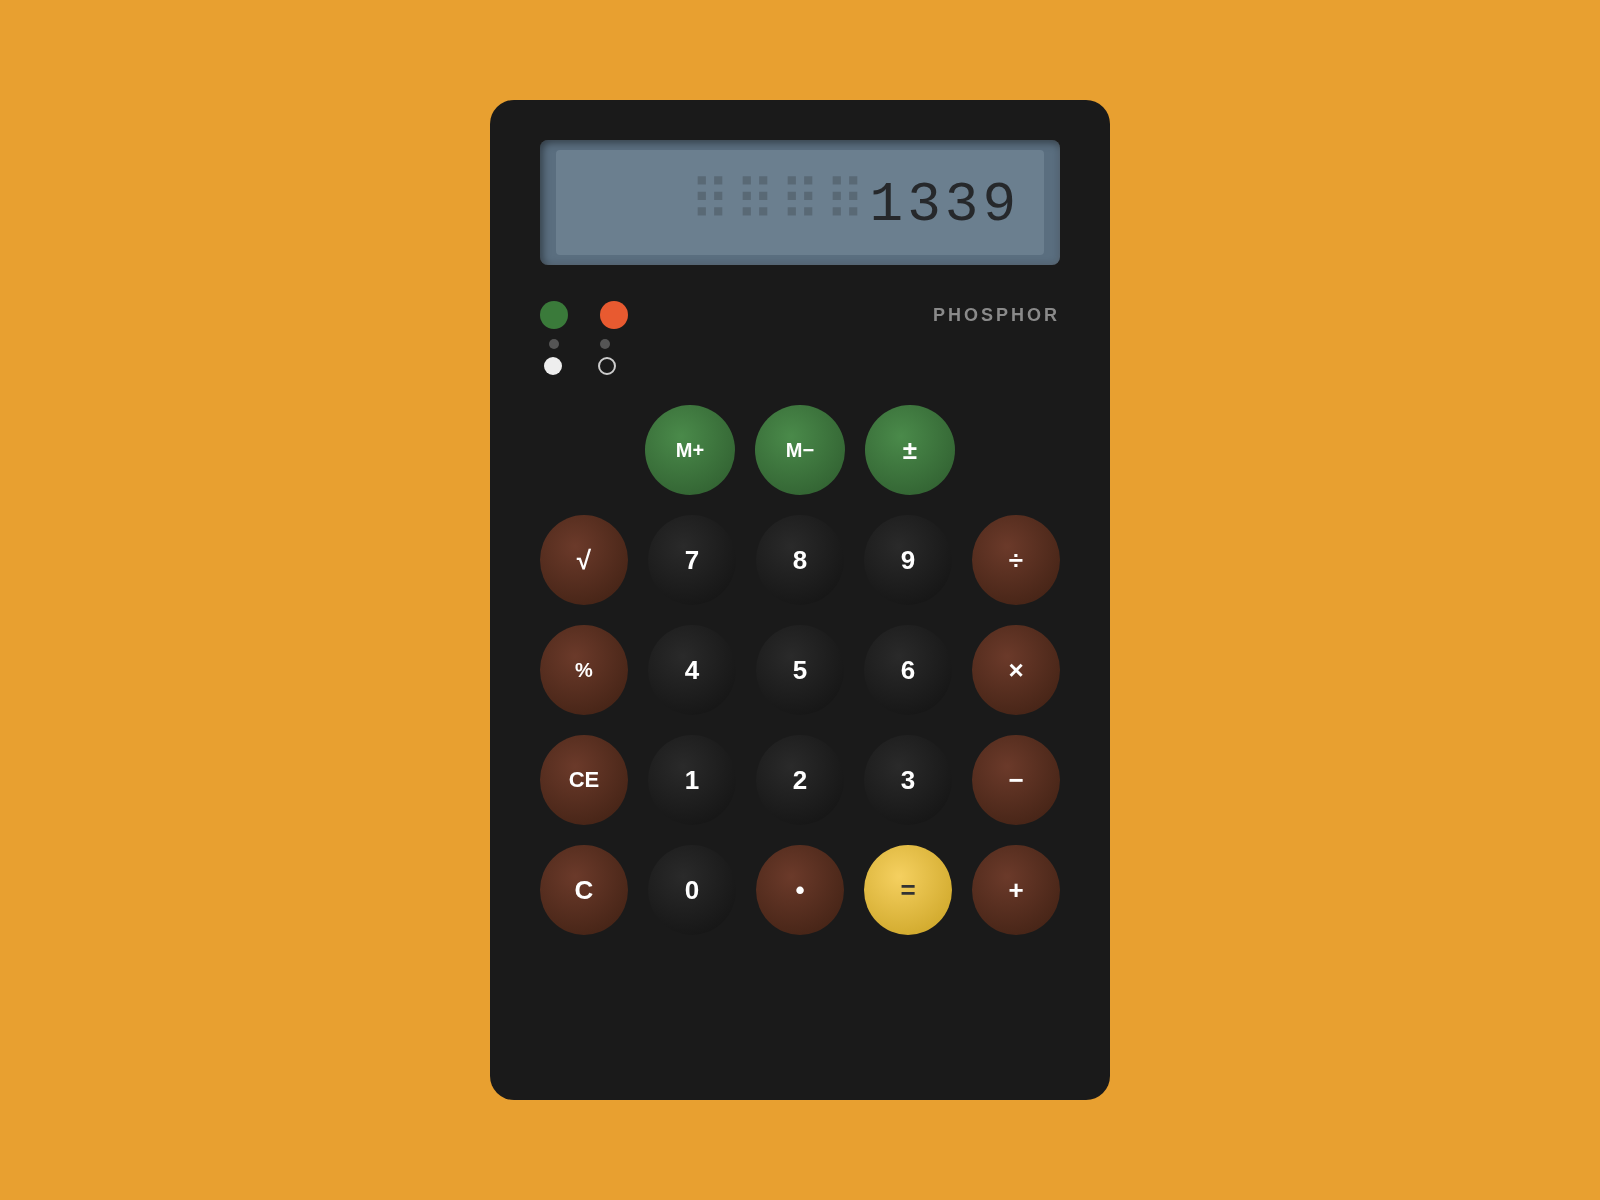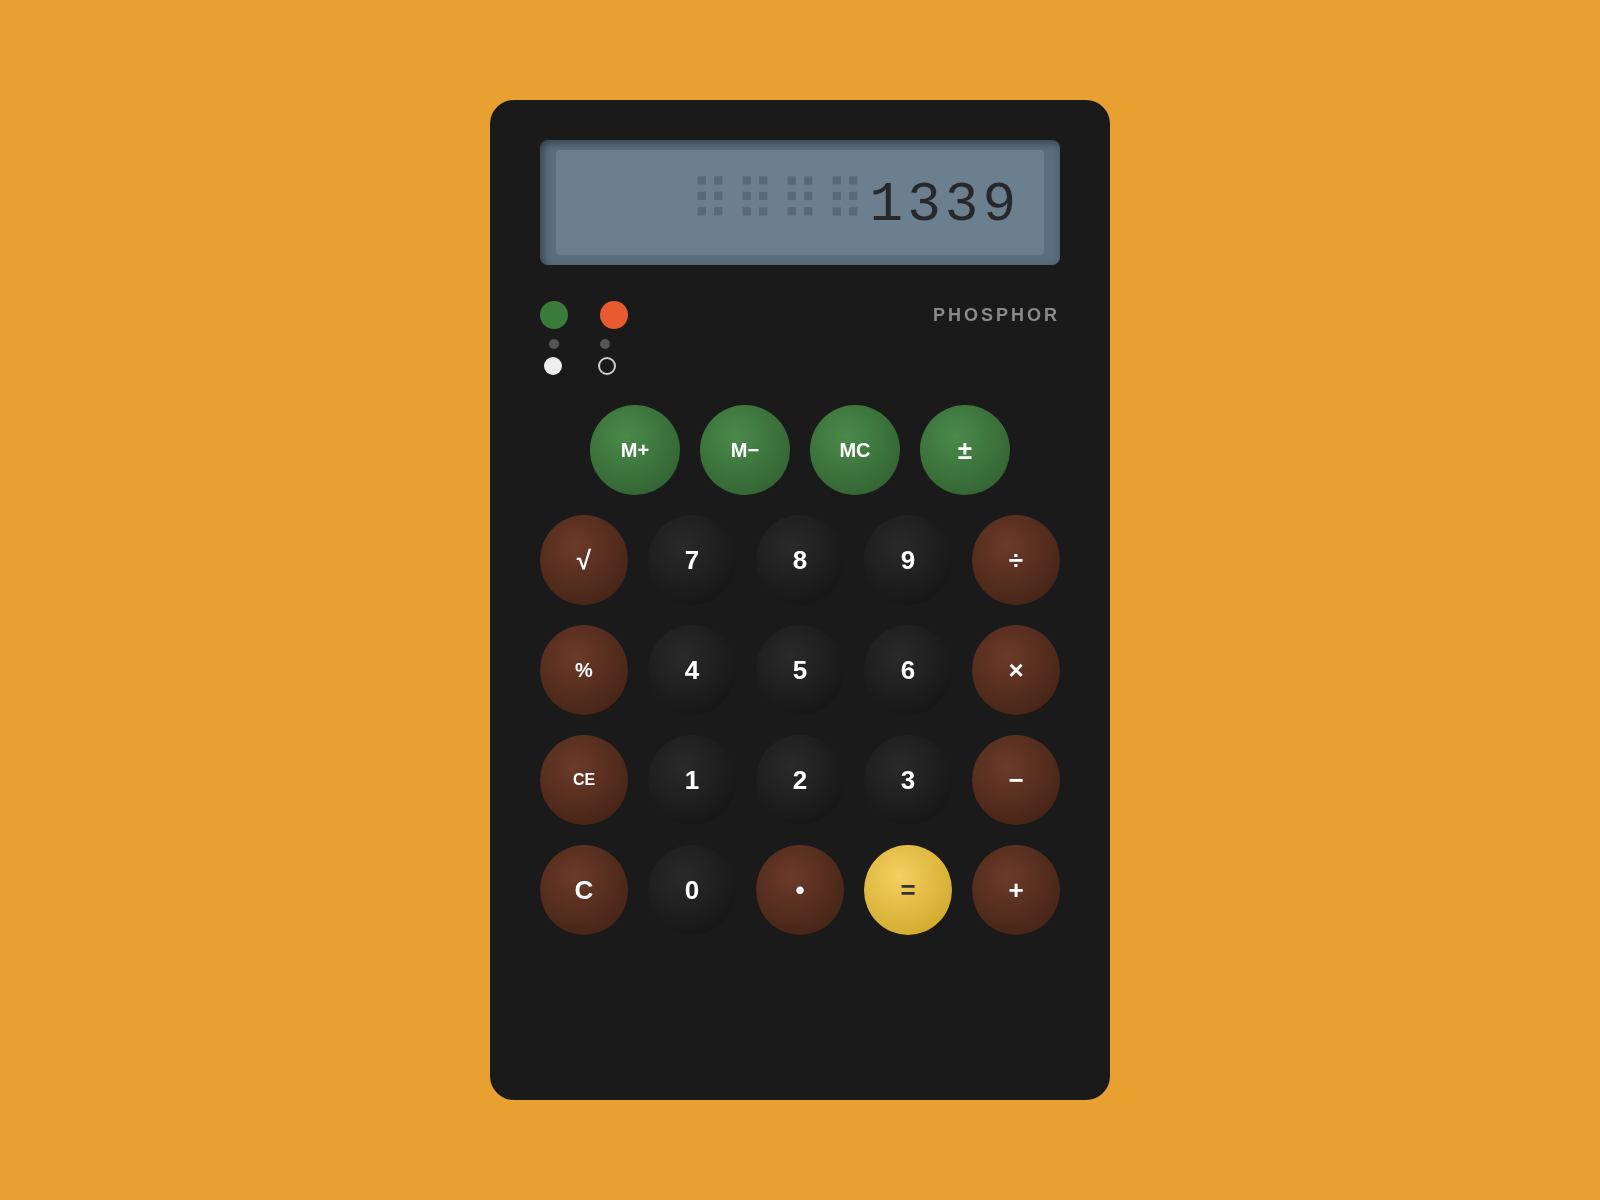--- a/index.html
+++ b/index.html
@@ -137,21 +137,21 @@
       background: radial-gradient(circle at 40% 35%, #6b3a2a, #3d1f12);
     }
     .btn-yellow {
       background: radial-gradient(circle at 40% 35%, #f5d060, #c8a020);
       color: #333;
     }
     .btn-sm-text {
       font-size: 20px;
     }
     .btn-xs-text {
-      font-size: 16px;
+      font-size: 22px;
       font-weight: bold;
     }
   </style>
 </head>
 <body>
 
 <div class="calculator">
 
   <div class="display-container">
     <div class="display-inner">
@@ -180,21 +180,20 @@
       </div>
     </div>
     <div class="brand-text">PHOSPHOR</div>
   </div>
 
   <div class="btn-grid">
 
     <div class="btn-row">
       <button class="btn btn-green btn-sm-text">M+</button>
       <button class="btn btn-green btn-sm-text">M−</button>
-      <button class="btn btn-green btn-sm-text">MC</button>
       <button class="btn btn-green">±</button>
     </div>
 
     <div class="btn-row">
       <button class="btn btn-brown">√</button>
       <button class="btn btn-black">7</button>
       <button class="btn btn-black">8</button>
       <button class="btn btn-black">9</button>
       <button class="btn btn-brown">÷</button>
     </div>

